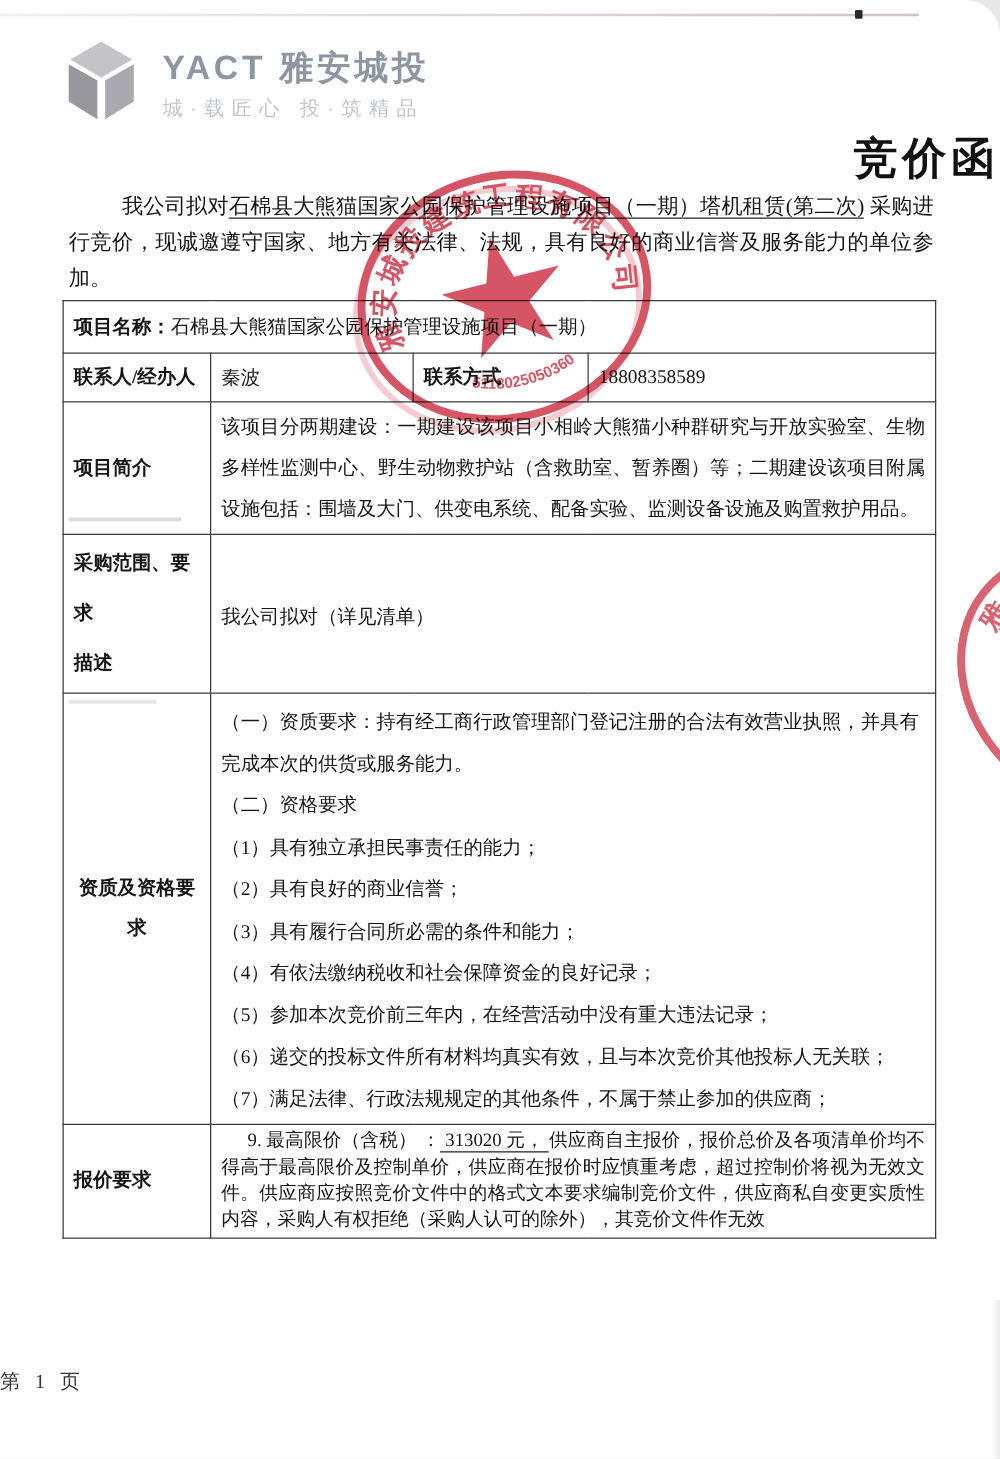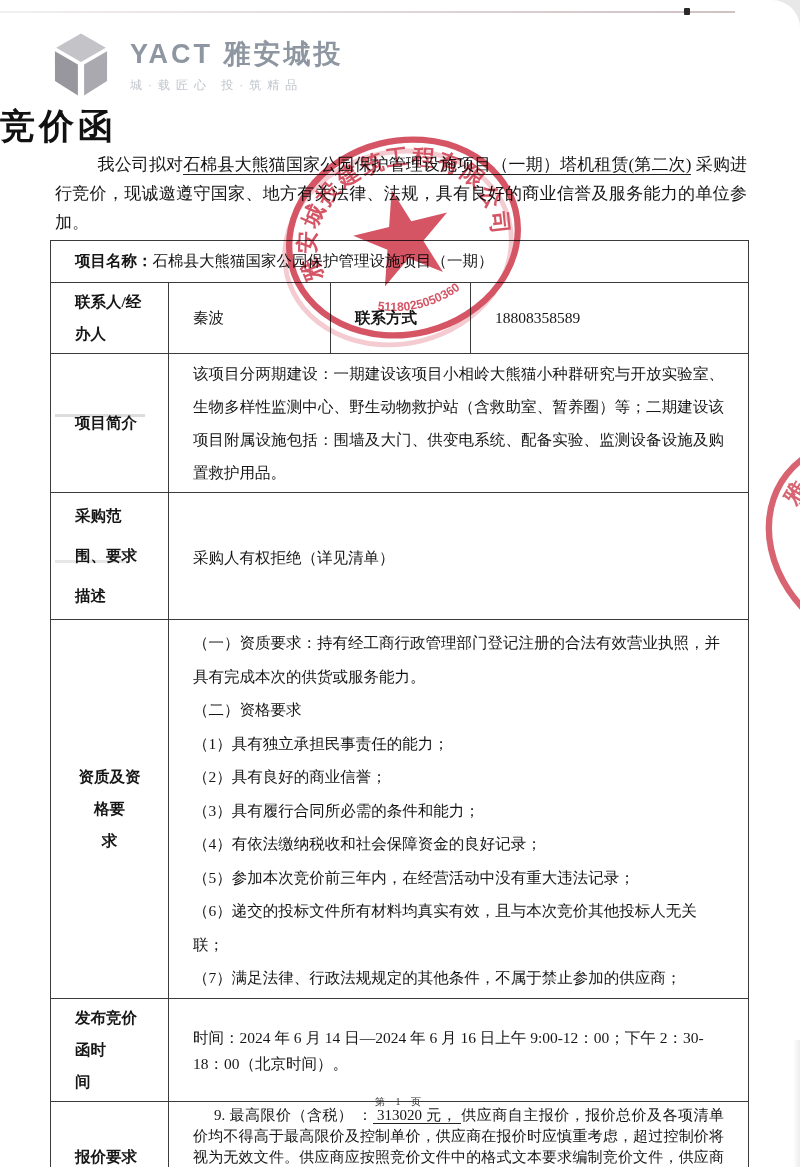--- a/index.html
+++ b/index.html
@@ -16,51 +16,51 @@
     background:linear-gradient(to left, rgba(0,0,0,0.07), rgba(0,0,0,0)); }
   .smudge1 { position:absolute; left:55px; top:414px; width:90px; height:3px; background:rgba(120,120,125,0.25); }
   .smudge2 { position:absolute; left:55px; top:560px; width:70px; height:3px; background:rgba(120,120,125,0.18); }
 
   
   .logo { position:absolute; left:50px; top:30px; display:flex; align-items:flex-start;
     font-family:"Liberation Sans","DejaVu Sans",sans-serif; }
   .cube { width:62px; height:70px; margin-right:18px; }
   .logo-text { padding-top:6px; }
   .brand { font-size:27px; font-weight:bold; color:#8e97a1; letter-spacing:3px; }
-  .tagline { margin-top:5px; font-size:12px; color:#c0c5cd; letter-spacing:6px; }
+  .tagline { margin-top:5px; font-size:16px; color:#c0c5cd; letter-spacing:6px; }
 
   
-  .doc-title { position:absolute; top:103px; left:0; width:100%; text-align:left;
+  .doc-title { position:absolute; top:103px; left:0; width:100%; text-align:right;
     font-size:35px; font-weight:bold; letter-spacing:4px; color:#111; }
   .intro { position:absolute; top:150px; left:55px; width:692px; font-size:17px;
     line-height:29px; text-align:justify; text-indent:2.5em; color:#151515; }
   .u { border-bottom:1.5px solid #222;margin-top:39px; }
 
   
   table.doc { position:absolute; top:240px; left:50px; width:698px;
     border-collapse:collapse; table-layout:fixed; }
   table.doc td { border:1.6px solid #3b3b3b; font-size:15.5px; color:#161616;
-    padding:3px 24px; vertical-align:middle; }
+    padding:3px 8px; vertical-align:middle; }
   td.lbl { font-weight:bold; font-size:15px; white-space:pre-line; line-height:32px; padding-left:6px;margin-left:34px; }
   td.top { vertical-align:top; }
   .inline-lbl { font-weight:bold; }
   .row4-val { line-height:33px; text-align:justify; }
   .row6-val div { line-height:30px; }
   .row7-val { line-height:33.5px; padding-top:6px !important; }
   .row8-val { line-height:26px; padding-top:6px !important; }
   .row9-val { line-height:21px; text-indent:1.4em; text-align:justify; font-size:15px !important; }
   .num-underline { border-bottom:1.5px solid #222; padding:0 4px;margin-top:20px; }
 
   
   .stamp { position:absolute; mix-blend-mode:multiply; opacity:0.88; pointer-events:none; }
   .stamp1 { left:276px; top:130px; width:255px; height:215px; transform:rotate(-14deg); }
   .stamp2 { left:750px; top:438px; width:255px; height:215px; transform:rotate(38deg); opacity:0.8; }
 
-  .footer { position:absolute; top:1095px; left:0; width:100%; text-align:center;
-    font-size:10px; color:#333; letter-spacing:4px; }
+  .footer { position:absolute; top:1095px; left:0; width:100%; text-align:left;
+    font-size:16px; color:#333; letter-spacing:4px; }
 </style>
 </head>
 <body>
 
 <div class="page">
 
   <div class="top-edge-line"></div>
   <div class="dot-artifact"></div>
   <div class="right-edge-shade"></div>
   <div class="smudge1"></div>
@@ -99,41 +99,36 @@
       <td class="lbl">联系方式</td>
       <td>18808358589</td>
     </tr>
     <tr style="height:94px">
       <td class="lbl top">项目简介</td>
       <td colspan="3" class="row4-val">该项目分两期建设：一期建设该项目小相岭大熊猫小种群研究与开放实验室、生物多样性监测中心、野生动物救护站（含救助室、暂养圈）等；二期建设该项目附属设施包括：围墙及大门、供变电系统、配备实验、监测设备设施及购置救护用品。</td>
     </tr>
     <tr style="height:68px">
       <td class="lbl" style="line-height:40px">采购范围、要求
 描述</td>
-      <td colspan="3" class="top" style="padding-top:8px">采购人有权拒绝（详见清单）</td>
+      <td colspan="3" class="top" style="padding-top:8px">我公司拟对（详见清单）</td>
     </tr>
     <tr style="height:330px">
       <td class="lbl" style="text-align:center">资质及资格要
 求</td>
       <td colspan="3" class="top row7-val">
         <div>（一）资质要求：持有经工商行政管理部门登记注册的合法有效营业执照，并具有完成本次的供货或服务能力。</div>
         <div>（二）资格要求</div>
         <div>（1）具有独立承担民事责任的能力；</div>
         <div>（2）具有良好的商业信誉；</div>
         <div>（3）具有履行合同所必需的条件和能力；</div>
         <div>（4）有依法缴纳税收和社会保障资金的良好记录；</div>
         <div>（5）参加本次竞价前三年内，在经营活动中没有重大违法记录；</div>
         <div>（6）递交的投标文件所有材料均真实有效，且与本次竞价其他投标人无关联；</div>
         <div>（7）满足法律、行政法规规定的其他条件，不属于禁止参加的供应商；</div>
       </td>
-    </tr>
-    <tr style="height:73px">
-      <td class="lbl top">发布竞价函时
-间</td>
-      <td colspan="3" class="top row8-val">时间：2024 年 6 月 14 日—2024 年 6 月 16 日上午 9:00-12：00；下午 2：30-18：00（北京时间）。</td>
     </tr>
     <tr style="height:82px">
       <td class="lbl">报价要求</td>
       <td colspan="3" class="row9-val"><span>9. 最高限价（含税） ：</span><span class="num-underline">313020 元，</span><span>供应商自主报价，报价总价及各项清单价均不得高于最高限价及控制单价，供应商在报价时应慎重考虑，超过控制价将视为无效文件。供应商应按照竞价文件中的格式文本要求编制竞价文件，供应商私自变更实质性内容，采购人有权拒绝（采购人认可的除外），其竞价文件作无效</span></td>
     </tr>
   </tbody>
     </table>
 
   <svg class="stamp stamp1" viewBox="0 0 260 220">
     <defs>

